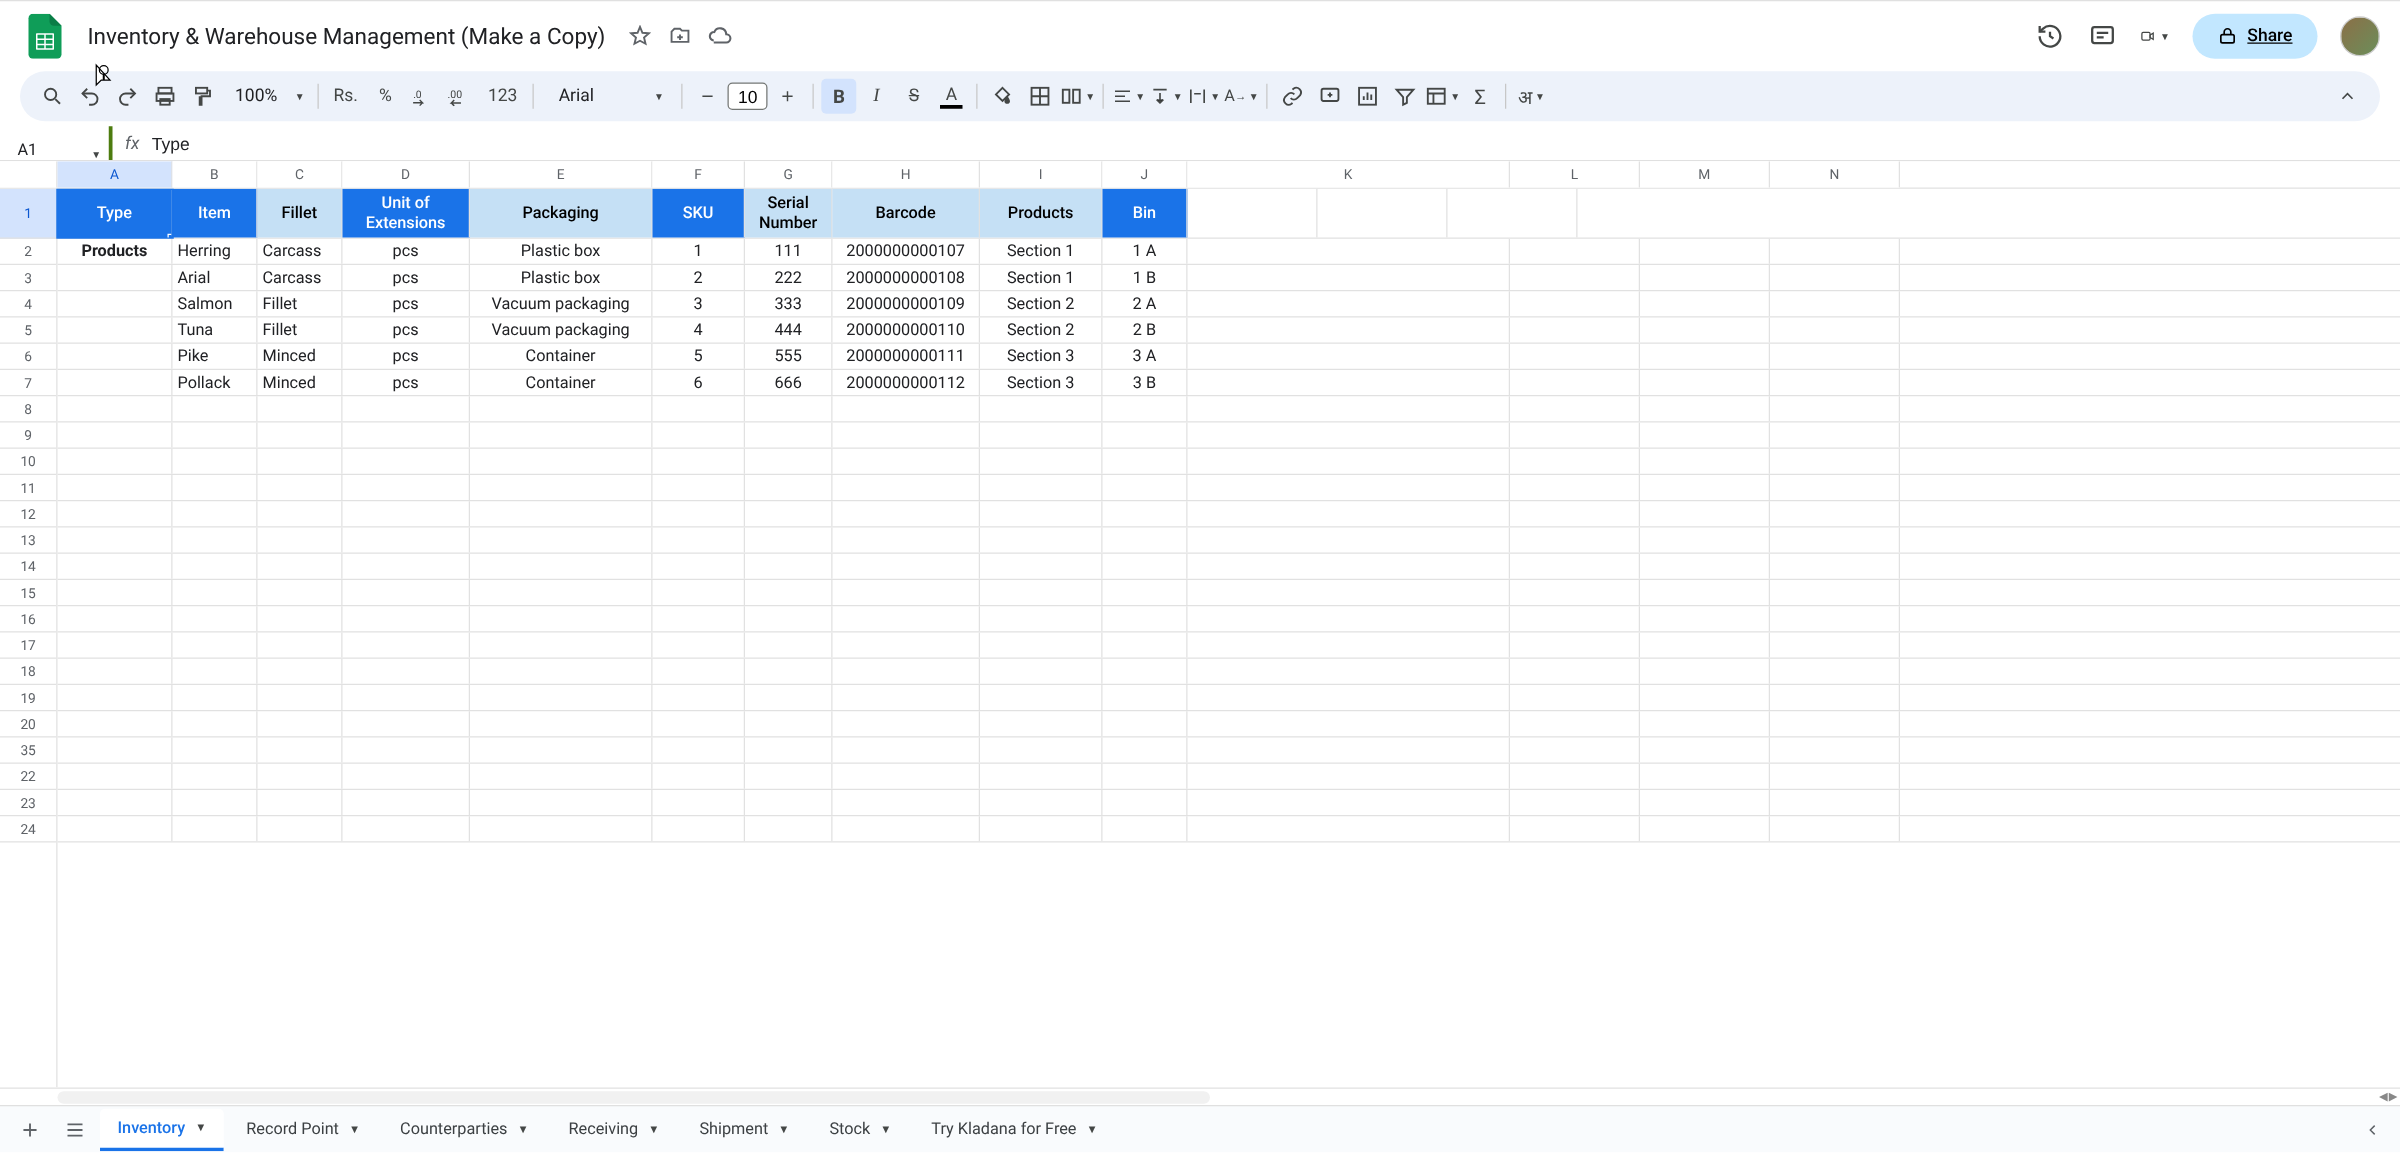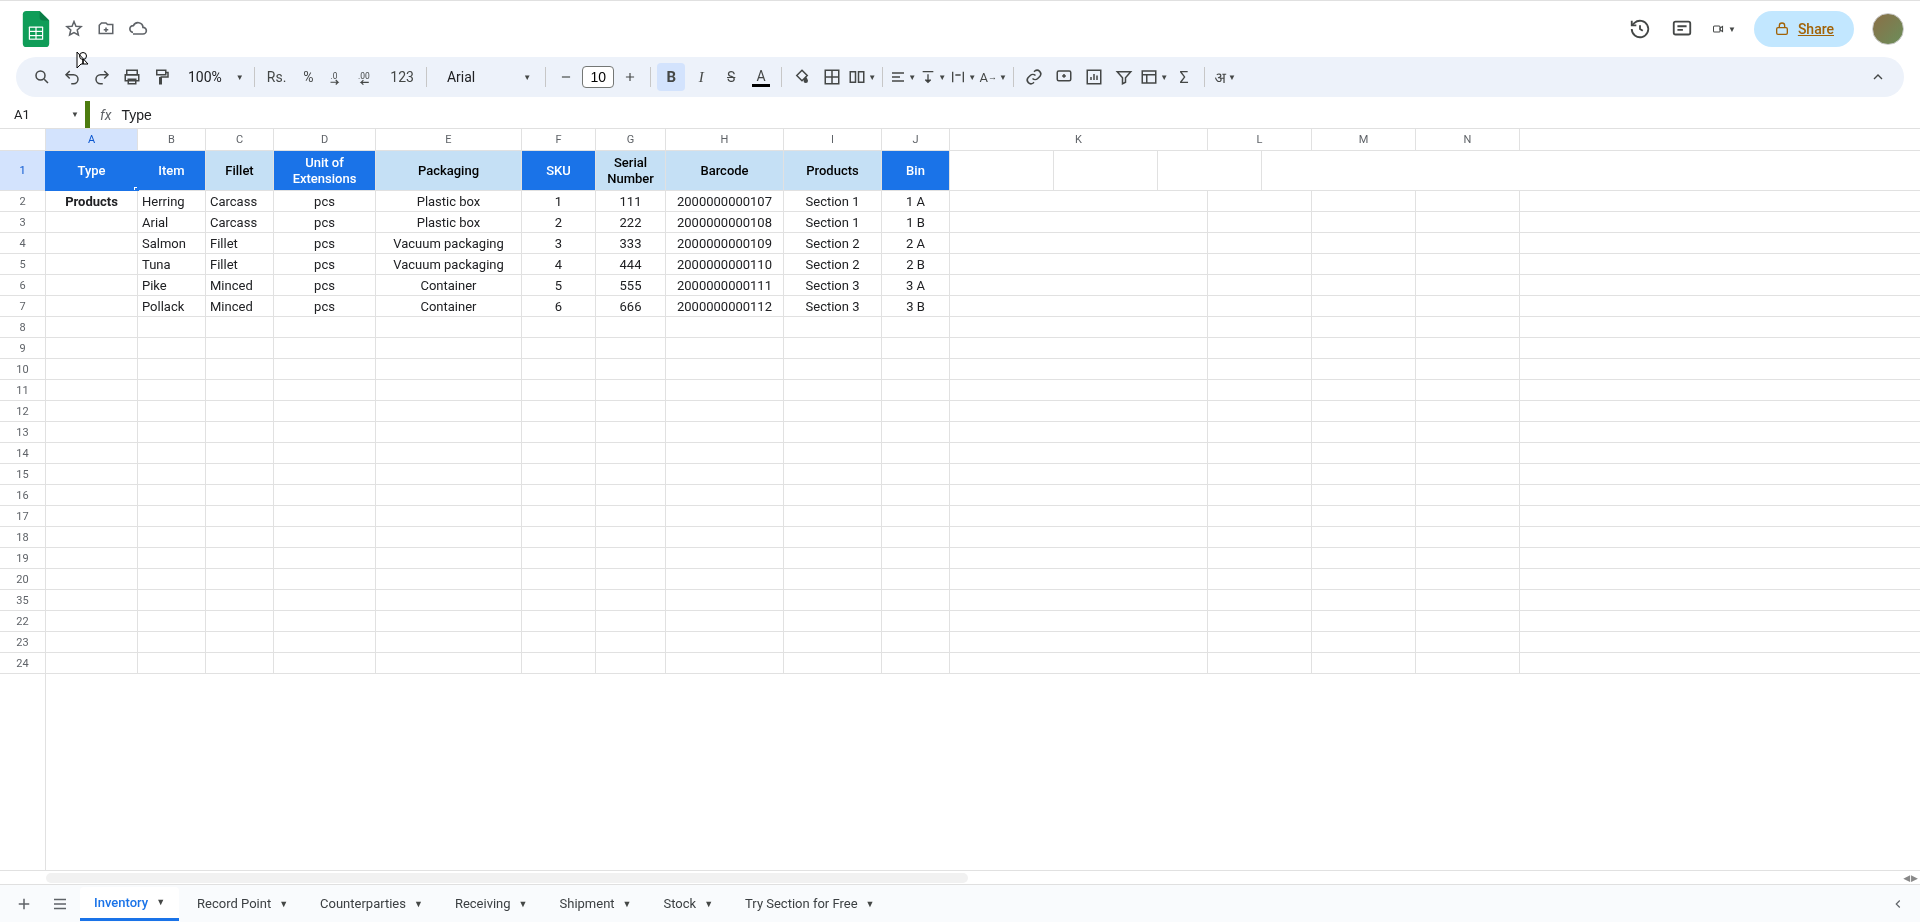--- a/index.html
+++ b/index.html
@@ -13,42 +13,42 @@
 .title-area { flex: 1; }
 .title-row { display: flex; align-items: center; gap: 12px; }
 .doc-title { font-size: 18px; color: #202124; padding: 2px 6px; }
 .title-icon { width: 20px; height: 20px; display:flex; align-items:center; justify-content:center; color:#5f6368; cursor:pointer; }
 .menu-row { display: flex; gap: 2px; margin-top: 2px; }
 .menu-item { padding: 4px 8px; font-size: 14px; color: #202124; border-radius: 4px; cursor: pointer; }
 .menu-item.hover { background: #e8eaed; }
 .header-right { display: flex; align-items: center; gap: 18px; margin-left: auto; }
 .hr-icon { width: 24px; height: 24px; color: #444746; display:flex; align-items:center; justify-content:center; cursor:pointer; position:relative; }
 .meet-btn { display:flex; align-items:center; gap:2px; }
-.share-btn { background: #c2e7ff; color: #a16207; padding: 10px 20px; border-radius: 40px; font-size: 14px; font-weight: 500; display: flex; align-items: center; gap: 8px; cursor: pointer; text-decoration: underline; }
+.share-btn { background: #c2e7ff; color: #000000; padding: 10px 20px; border-radius: 40px; font-size: 14px; font-weight: 500; display: flex; align-items: center; gap: 8px; cursor: pointer; text-decoration: underline; }
 .avatar { width: 32px; height: 32px; border-radius: 50%; background: linear-gradient(135deg,#8b6f47,#6b8e5a); border:1px solid #ccc; }
 .top-border { border-top: 1px solid #e0e0e0; width:100%; }
 
 
 .toolbar-wrap { padding: 8px 16px 4px; }
 .toolbar { background: #edf2fa; border-radius: 24px; padding: 4px 12px; display: flex; align-items: center; gap: 2px; height: 40px; }
 .tb-btn { min-width: 28px; height: 28px; display: flex; align-items: center; justify-content: center; border-radius: 4px; cursor: pointer; color: #444746; position:relative; }
 .tb-btn.active { background: #d3e3fd; }
 .tb-sep { width: 1px; height: 20px; background: #c7c7c7; margin: 0 4px; }
 .tb-text { font-size: 14px; padding: 0 6px; }
 .zoom-box { display:flex; align-items:center; gap:6px; padding:0 4px; }
 .font-select { display:flex; align-items:center; gap:40px; padding:0 8px; }
 .fontsize-input { width: 32px; height: 22px; border: 1px solid #747775; border-radius: 4px; text-align: center; font-size: 14px; background:#fff; }
 .dd-arrow { font-size: 8px; color:#444746; margin-left:2px; }
 .tb-spacer { flex:1; }
 .text-color-btn { display:flex; flex-direction:column; align-items:center; }
 .text-color-bar { width:18px; height:3px; background:#000; }
 
 
 .formula-bar { display: flex; align-items: center; border-bottom: 1px solid #e0e0e0; height: 28px; padding: 0 8px; }
-.cell-ref { width: 82px; display:flex; align-items:center; justify-content:space-between; font-size: 13px; padding: 0 6px; border-right: 5px solid #4d7c0f; height:100%; }
+.cell-ref { width: 82px; display:flex; align-items:flex-end; justify-content:space-between; font-size: 13px; padding: 0 6px; border-right: 3px solid #4d7c0f; height:100%; }
 .fx { padding: 0 10px; color:#5f6368; font-style: italic; font-size:14px; }
 .formula-input { flex: 1; border: none; outline: none; font-size: 14px; color:#202124; }
 
 
 .grid-area { flex: 1; overflow: hidden; position: relative; display:flex; flex-direction:column; }
 .col-headers { display: flex; height: 22px; border-bottom: 1px solid #e1e1e1; background:#fff; }
 .corner { width: 46px; border-right: 1px solid #e1e1e1; background:#fff; }
 .col-h { border-right: 1px solid #e1e1e1; display:flex; align-items:center; justify-content:center; font-size:11px; color:#5f6368; background:#fff; }
 .col-h.sel { background:#d3e3fd; color:#0b57d0; }
 .grid-body { display:flex; flex:1; overflow:hidden; }
@@ -93,20 +93,21 @@
           <rect x="12" y="28" width="9" height="5" fill="#0f9d58"></rect>
           <rect x="23" y="28" width="9" height="5" fill="#0f9d58"></rect>
           <rect x="12" y="35" width="9" height="5" fill="#0f9d58"></rect>
           <rect x="23" y="35" width="9" height="5" fill="#0f9d58"></rect>
           <rect x="12" y="42" width="9" height="4" fill="#0f9d58"></rect>
           <rect x="23" y="42" width="9" height="4" fill="#0f9d58"></rect>
         </svg>
     </div>
     <div class="title-area">
       <div class="title-row">
+        <span class="doc-title">Inventory &amp; Warehouse Management (Make a Copy)</span>
         <span class="title-icon">
             <svg width="18" height="18" viewBox="0 0 24 24" fill="none" stroke="currentColor" stroke-width="2">
               <path d="M12 2l2.6 6.3 6.9.5-5.2 4.5 1.6 6.7L12 16.8 6.1 20l1.6-6.7L2.5 8.8l6.9-.5z"></path>
             </svg>
           </span>
         <span class="title-icon">
             <svg width="18" height="18" viewBox="0 0 24 24" fill="none" stroke="currentColor" stroke-width="2">
               <path d="M3 7l3-3h6l2 2h7v12H3z"></path>
               <path d="M12 10v6m-3-3h6"></path>
             </svg>
@@ -805,21 +806,21 @@
         </div>
         <div class="tab">
           <span>Shipment</span>
           <span class="dd-arrow">▼</span>
         </div>
         <div class="tab">
           <span>Stock</span>
           <span class="dd-arrow">▼</span>
         </div>
         <div class="tab">
-          <span>Try Section for Free</span>
+          <span>Try Kladana for Free</span>
           <span class="dd-arrow">▼</span>
         </div>
       </div>
     <span class="explore-btn">
         <svg width="14" height="14" viewBox="0 0 24 24" stroke="currentColor" stroke-width="2" fill="none">
           <path d="M15 6l-6 6 6 6"></path>
         </svg>
       </span>
   </div>
 </div>

